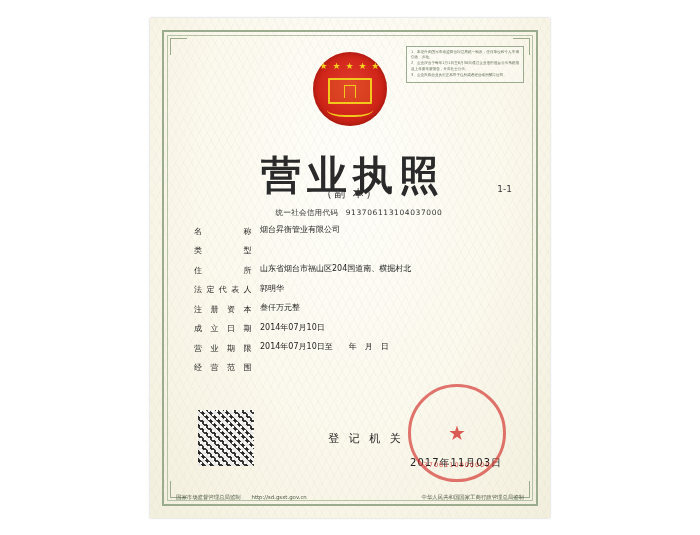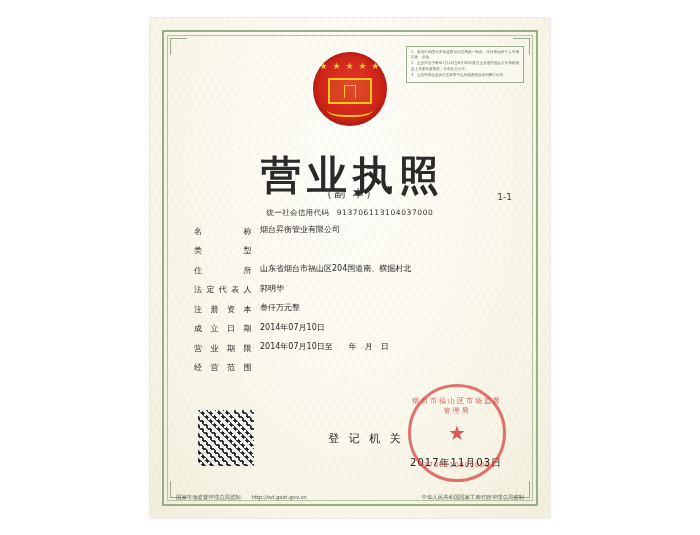--- a/index.html
+++ b/index.html
@@ -163,28 +163,28 @@
     top: 168px;
     width: 100%;
     text-align: center;
     font-size: 11px;
     letter-spacing: 2px;
     color: #2f2f2f;
   }
   .copy-no {
     position: absolute;
     right: 38px;
-    top: 174px;
+    top: 166px;
     font-size: 9px;
     color: #3a3a3a;
   }
   
   .code-line {
     position: absolute;
-    left: 0;
+    left: 9px;
     top: 190px;
     width: 100%;
     text-align: center;
     font-size: 7.5px;
     color: #333;
     letter-spacing: 0.3px;
   }
   .code-line .code-val {
     margin-left: 5px;
     letter-spacing: 0.6px;
@@ -385,21 +385,20 @@
         <div class="label">经营范围</div>
       </div>
     </div>
 
     <div class="qr"></div>
 
     <div class="registry">登 记 机 关</div>
     <div class="issue-date">2017年11月03日</div>
 
     <div class="seal">
-      <div class="seal-top">烟台市福山区市场监督管理局</div>
       <div class="seal-star">★</div>
       <div class="seal-bottom">3706110000000</div>
     </div>
 
     <div class="footer">
       <span>国家市场监督管理总局监制　　http://sd.gsxt.gov.cn</span>
       <span>中华人民共和国国家工商行政管理总局监制</span>
     </div>
   </div>
 

